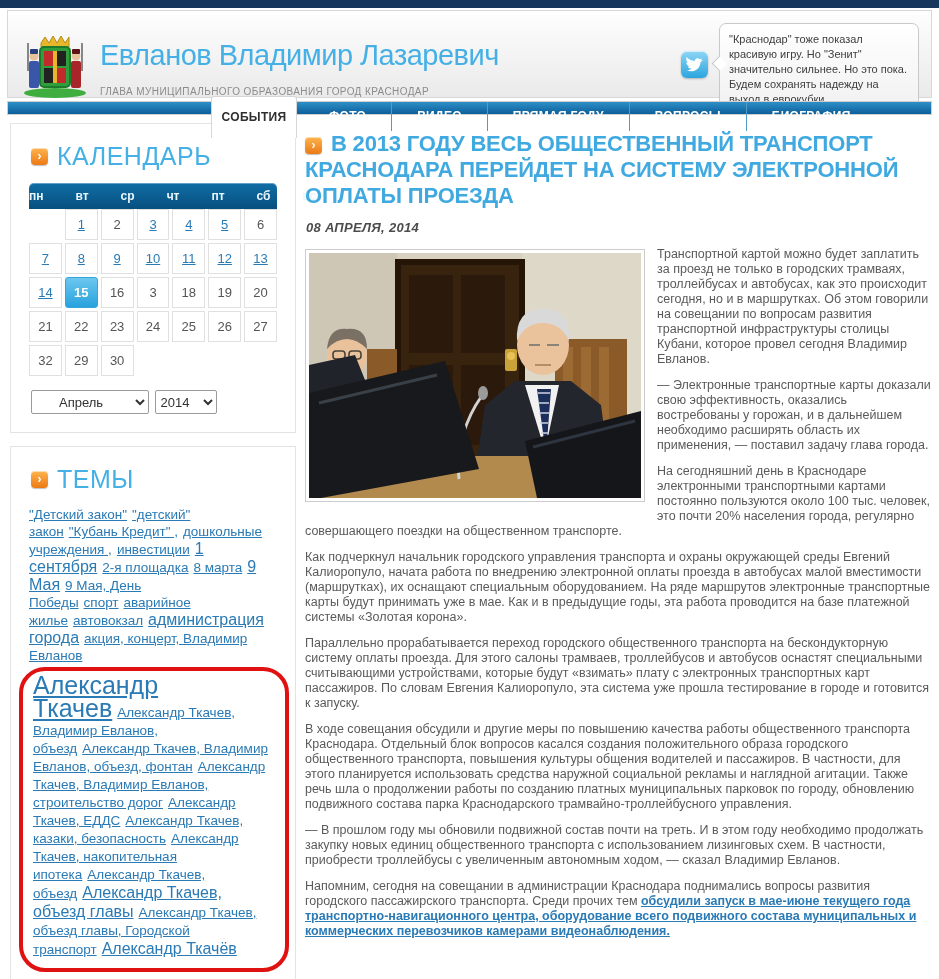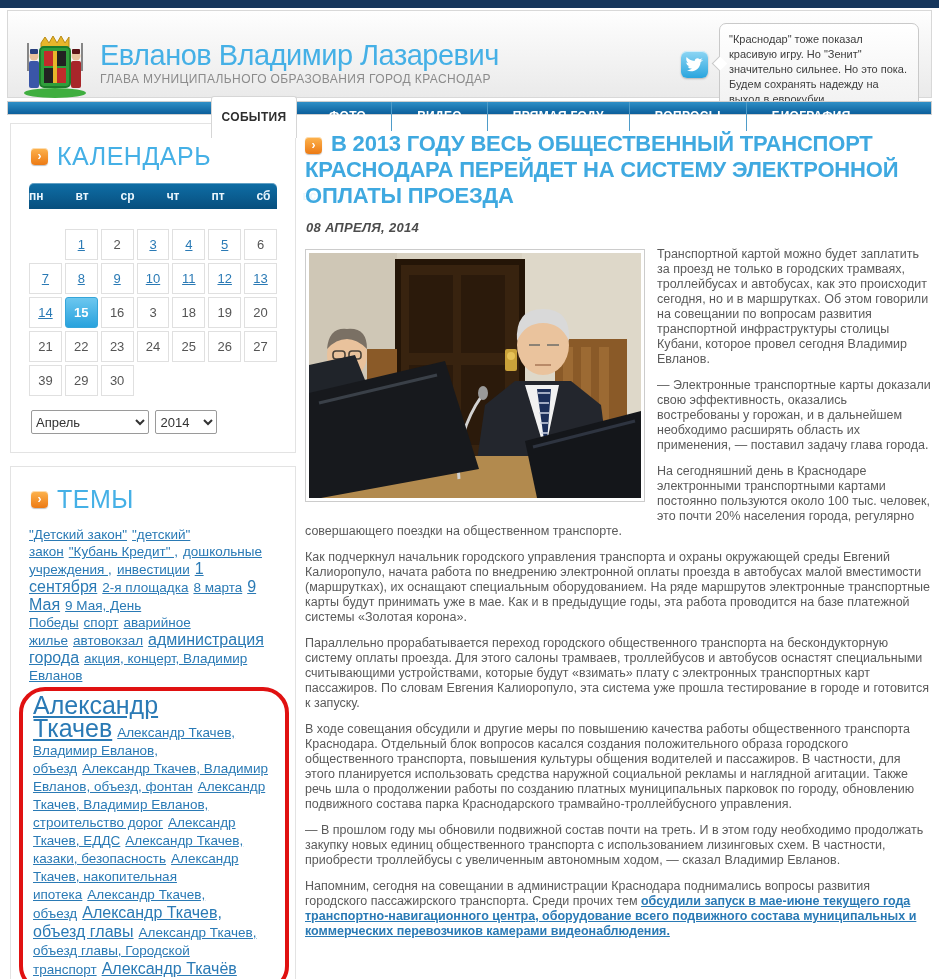--- a/index.html
+++ b/index.html
@@ -9,21 +9,21 @@
 
   
   .topbar { height:8px; background:#16365c; }
 
   
   .header { position:relative; margin:2px 7px 0 7px; height:88px;
     background:linear-gradient(#fefefe,#eaeaea); border:1px solid #d8d8d8; }
   .crest { position:absolute; left:12px; top:20px; width:70px; height:68px; }
   .titles { position:absolute; left:92px; top:28px; }
   .site-title { font-size:29px; color:#45b0e6; letter-spacing:-0.5px; font-weight:400; }
-  .site-subtitle { margin-top:0; font-size:12px; color:#8b8b8b; letter-spacing:0.4px; }
+  .site-subtitle { margin-top:14px; font-size:10px; color:#8b8b8b; letter-spacing:0.4px; }
   .tweet-widget { position:absolute; right:10px; top:12px; width:240px; height:90px; }
   .tw-icon { position:absolute; left:0; top:28px; width:27px; height:27px; border-radius:6px;
     background:linear-gradient(#8ed6f4,#2aa5de); box-shadow:inset 0 1px 0 rgba(255,255,255,.6), 0 1px 2px rgba(0,0,0,.25); cursor:pointer; }
   .tw-bubble { position:absolute; left:38px; top:0; width:200px; height:88px;
     background:linear-gradient(#ffffff,#f1f1f1); border:1px solid #c9c9c9; border-radius:7px;
     padding:8px 9px; font-size:11px; line-height:15px; color:#3d3d3d; }
   .tw-bubble::before { content:""; position:absolute; left:-6px; top:34px; width:10px; height:10px;
     background:#fff; border-left:1px solid #c9c9c9; border-bottom:1px solid #c9c9c9; transform:rotate(45deg); }
 
   
@@ -46,34 +46,34 @@
   .box { background:#fff; border:1px solid #e3e3e3; padding:14px 18px 16px 18px; }
   .themes-box { margin-top:13px; }
   .sec-head { display:flex; align-items:center; gap:9px; margin:4px 0 12px 2px; }
   .sec-title { font-size:25px; font-weight:400; color:#45b0e6; letter-spacing:0.5px; }
   .arrow-ico { display:inline-block; flex:0 0 auto; width:17px; height:17px; border-radius:4px;
     background:linear-gradient(#fdb44f,#ec7a14); color:#fff; font-size:12px; font-weight:bold;
     line-height:16px; text-align:center; box-shadow:inset 0 1px 0 rgba(255,255,255,.55), 0 1px 1px rgba(0,0,0,.25); }
 
   
   .cal-week { display:flex; height:26px; border-radius:5px 5px 0 0;
-    background:linear-gradient(#0f6ea6,#074f7e); margin-bottom:20px;
+    background:linear-gradient(#0f6ea6,#074f7e); margin-bottom:0;
     box-shadow:inset 0 1px 0 rgba(255,255,255,.35);gap:32px; }
   .cal-week .wd { flex:1; color:#eaf6fd; font-size:12px; font-weight:bold; text-align:center; line-height:26px; }
   .cal-grid { display:grid; grid-template-columns:repeat(7,1fr); gap:3px; }
   .cal-grid .cell { height:31px; line-height:29px; text-align:center; font-size:13px;
     border:1px solid #e0e0e0; color:#555; background:#fff; }
   .cal-grid .cell.empty { border-color:transparent; }
   .cal-grid .cell.link { color:#2a7ab5; text-decoration:underline; cursor:pointer; }
   .cal-grid .cell.sel { background:linear-gradient(#6cc7ef,#28a2dd); border-color:#35a5d9;
     color:#fff; font-weight:bold; text-decoration:none; border-radius:3px; cursor:pointer; }
   .cal-selects { margin:14px 0 2px 2px; }
   .cal-selects select { height:24px; font-size:13px; color:#333; border:1px solid #9a9a9a;
     border-radius:2px; background:#fff; font-family:"Liberation Sans", sans-serif; }
-  .sel-month { width:118px; }
+  .sel-month { width:118px;padding-left:23px; }
   .sel-year { width:62px; margin-left:2px; }
 
   
   .tags { font-size:13px; line-height:17px; color:#2a7ab5; }
   .tag { color:#2a7ab5; text-decoration:underline; cursor:pointer; margin-right:5px; }
   .tag.m { font-size:13.5px; }
   .tag.l { font-size:16px; }
   .tag.xxl { font-size:25px; }
   .featured { border:4px solid #e01111; border-radius:26px; margin:3px -12px 10px -10px;
     padding:5px 10px 9px 10px; }
@@ -187,21 +187,21 @@
               <div class="cell day">18</div>
               <div class="cell day">19</div>
               <div class="cell day">20</div>
               <div class="cell day">21</div>
               <div class="cell day">22</div>
               <div class="cell day">23</div>
               <div class="cell day">24</div>
               <div class="cell day">25</div>
               <div class="cell day">26</div>
               <div class="cell day">27</div>
-              <div class="cell day">39</div>
+              <div class="cell day">32</div>
               <div class="cell day">29</div>
               <div class="cell day">30</div>
               <div class="cell empty"></div>
               <div class="cell empty"></div>
               <div class="cell empty"></div>
               <div class="cell empty"></div>
             </div>
           <div class="cal-selects">
             <select class="sel-month">
               <option>Апрель</option>

